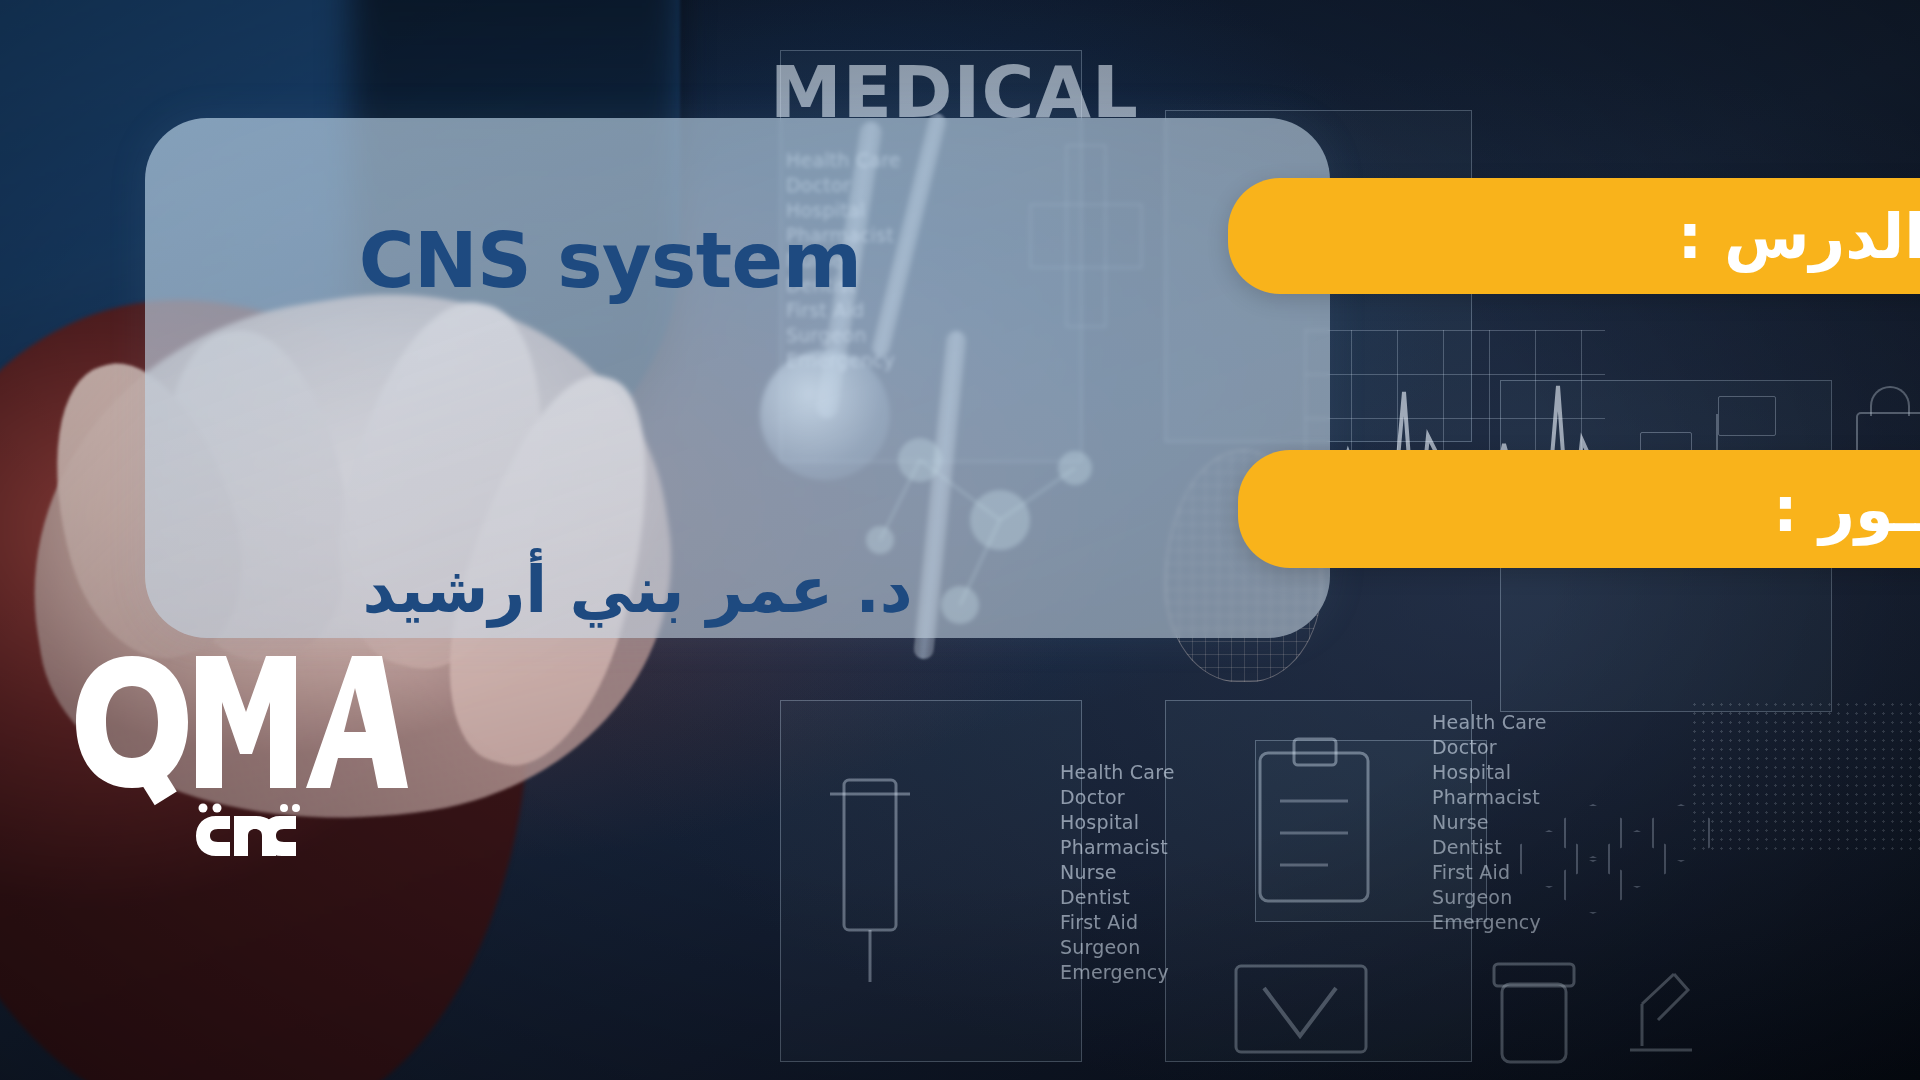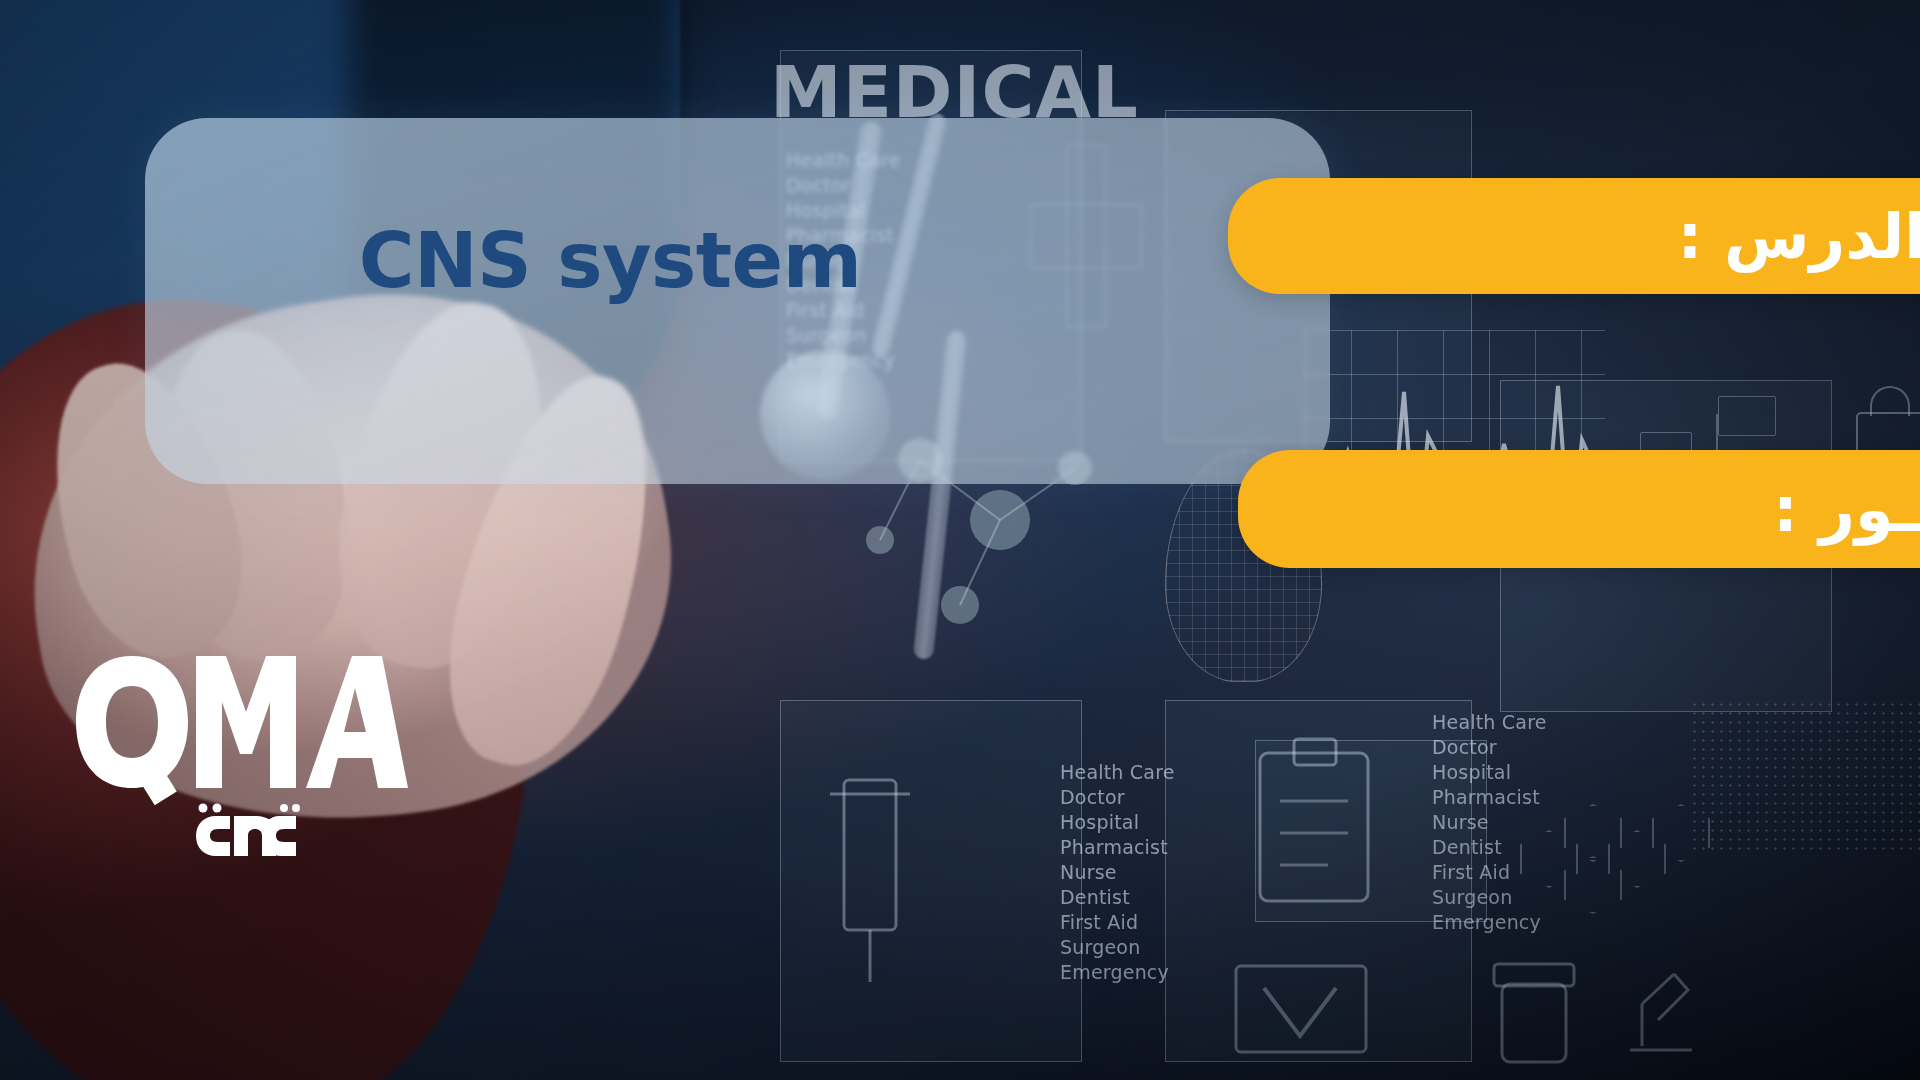--- a/index.html
+++ b/index.html
@@ -123,21 +123,21 @@
     position:absolute;width:54px;height:54px;border:2px solid rgba(214,230,248,.30);
     clip-path:polygon(50% 0,100% 25%,100% 75%,50% 100%,0 75%,0 25%);
   }
   .vignette{
     position:absolute;inset:0;pointer-events:none;
     background:radial-gradient(ellipse 82% 88% at 50% 48%,rgba(0,0,0,0) 38%,rgba(0,0,0,.55) 100%);
   }
 
   
   .card{
-    position:absolute;left:145px;top:118px;width:1185px;height:366px;
+    position:absolute;left:145px;top:118px;width:1185px;height:520px;
     border-radius:62px;
     background:linear-gradient(160deg,rgba(186,211,232,.68) 0%,rgba(196,216,233,.60) 45%,rgba(206,222,236,.55) 100%);
     backdrop-filter:blur(2px);
     box-shadow:0 0 40px rgba(120,160,200,.10);
   }
   .card-title{
     position:absolute;left:0;right:0;top:98px;text-align:center;
     color:#1e4a80;font-weight:800;font-size:76px;letter-spacing:-.5px;
     padding-right:255px;
   }
@@ -285,20 +285,21 @@
   </svg>
 
   <svg style="position:absolute;left:1600px;top:950px;" width="120" height="120">
     <path d="M30 100 L92 100 M42 96 L42 54 M42 54 L74 24 M74 24 L88 40 L58 70" fill="none" stroke="rgba(220,234,250,.34)" stroke-width="3"></path>
   </svg>
 
   <div class="vignette"></div>
 
   <div class="card">
     <div class="card-title">CNS system</div>
+    <div class="card-name">د. عمر بني أرشيد</div>
   </div>
 
   <div class="badge" id="badge-lesson">اسم الدرس :</div>
   <div class="badge" id="badge-doctor">الدكتــور :</div>
 
   <div class="logo">
     <svg width="340" height="215" viewBox="0 0 340 215">
 
       <path d="M62 6 C26 6 6 34 6 72 C6 110 26 138 62 138 C98 138 118 110 118 72 C118 34 98 6 62 6 Z
                M62 36 C80 36 88 51 88 72 C88 93 80 108 62 108 C44 108 36 93 36 72 C36 51 44 36 62 36 Z" fill="#ffffff"></path>

